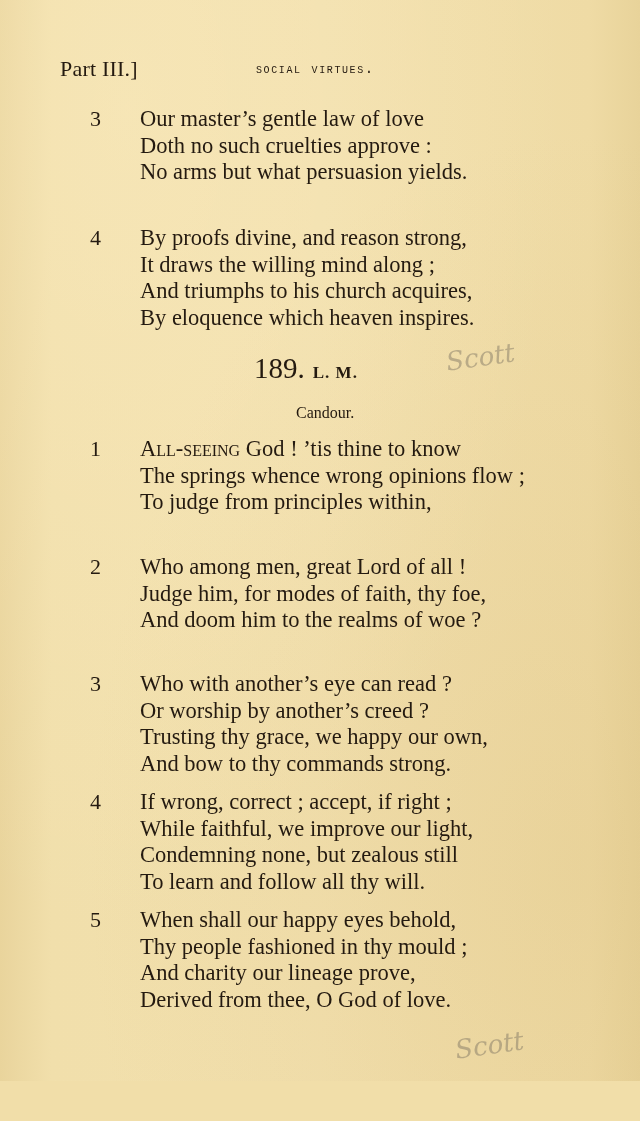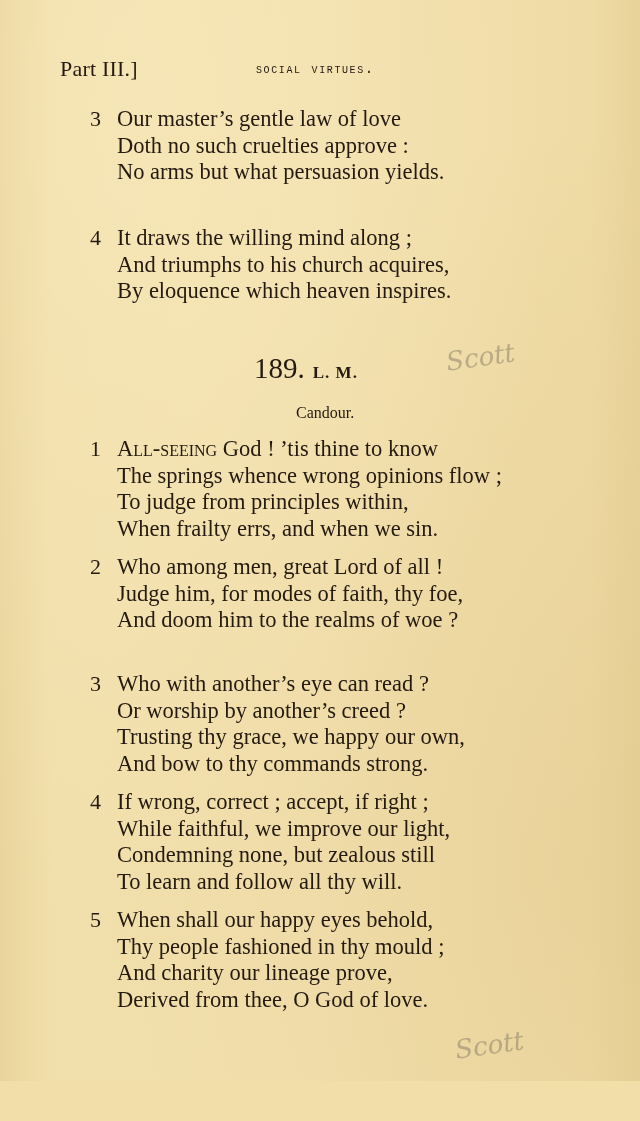--- a/index.html
+++ b/index.html
@@ -60,20 +60,21 @@
     }
     .stanza-lines {
       position: absolute;
       left: 27px;
       top: 0;
     }
     .line {
       font-size: 22.5px;
       line-height: 26.6px;
       white-space: nowrap;
+      margin-left: 23px;
     }
     .hymn-heading {
       position: absolute;
       top: 352px;
       left: 254px;
       font-size: 29px;
       white-space: nowrap;
     }
     .hymn-meter {
       font-size: 17px;
@@ -114,40 +115,40 @@
     <div class="stanza-lines">
       <div class="line">Our master’s gentle law of love</div>
       <div class="line">Doth no such cruelties approve :</div>
       <div class="line">No arms but what persuasion yields.</div>
     </div>
   </div>
 
   <div class="stanza" style="top:225px;">
     <span class="stanza-num">4</span>
     <div class="stanza-lines">
+      <div class="line">By proofs divine, and reason strong,</div>
       <div class="line">It draws the willing mind along ;</div>
       <div class="line">And triumphs to his church acquires,</div>
       <div class="line">By eloquence which heaven inspires.</div>
     </div>
   </div>
 
   <div class="hymn-heading">
     <span>189.</span><span class="hymn-meter">L. M.</span>
   </div>
   <div class="hymn-subtitle">Candour.</div>
 
   <div class="pencil-note" style="top:342px; left:446px;">Scott</div>
 
   <div class="stanza" style="top:436px;">
     <span class="stanza-num">1</span>
     <div class="stanza-lines">
       <div class="line"><span class="first-word">All-seeing</span><span> God !  ’tis thine to know</span></div>
       <div class="line">The springs whence wrong opinions flow ;</div>
       <div class="line">To judge from principles within,</div>
-      <div class="line">When frailty errs, and when we sin.</div>
     </div>
   </div>
 
   <div class="stanza" style="top:554px;">
     <span class="stanza-num">2</span>
     <div class="stanza-lines">
       <div class="line">Who among men, great Lord of all !</div>
       <div class="line">Judge him, for modes of faith, thy foe,</div>
       <div class="line">And doom him to the realms of woe ?</div>
     </div>

